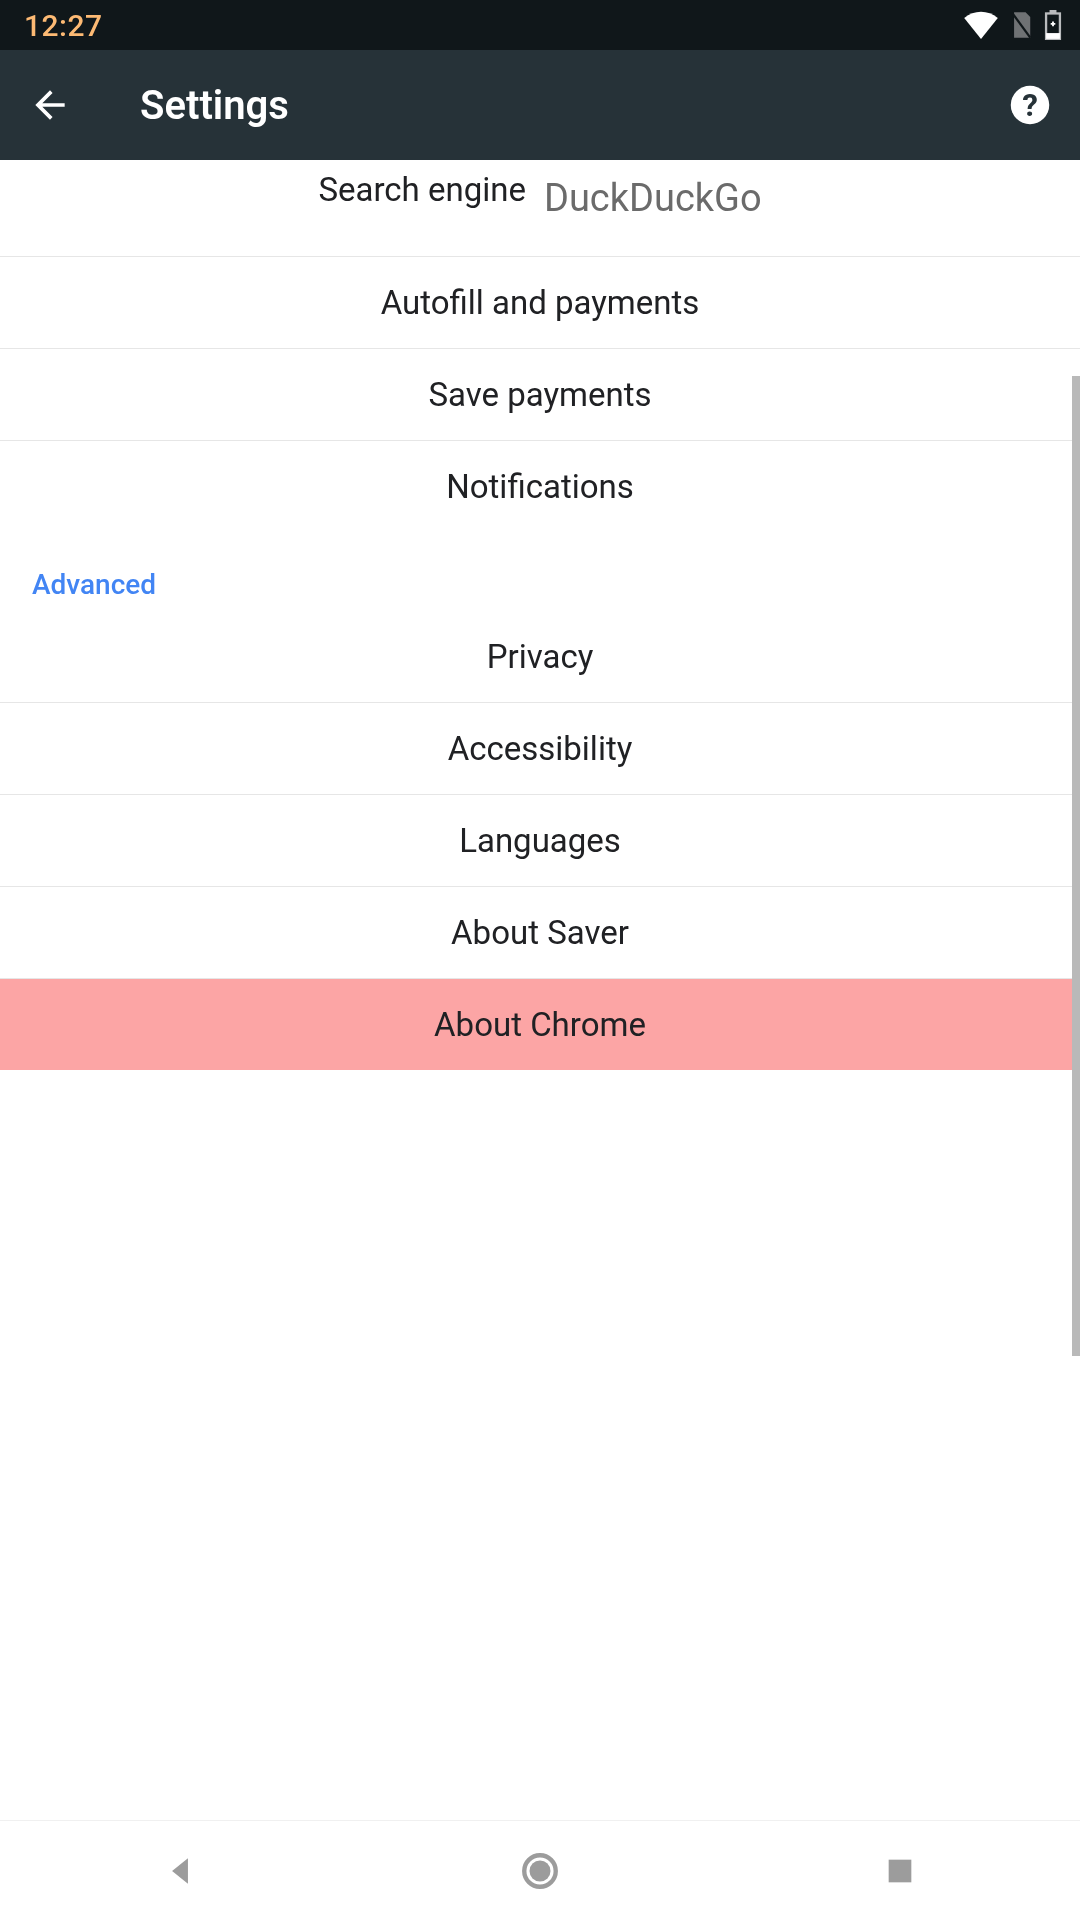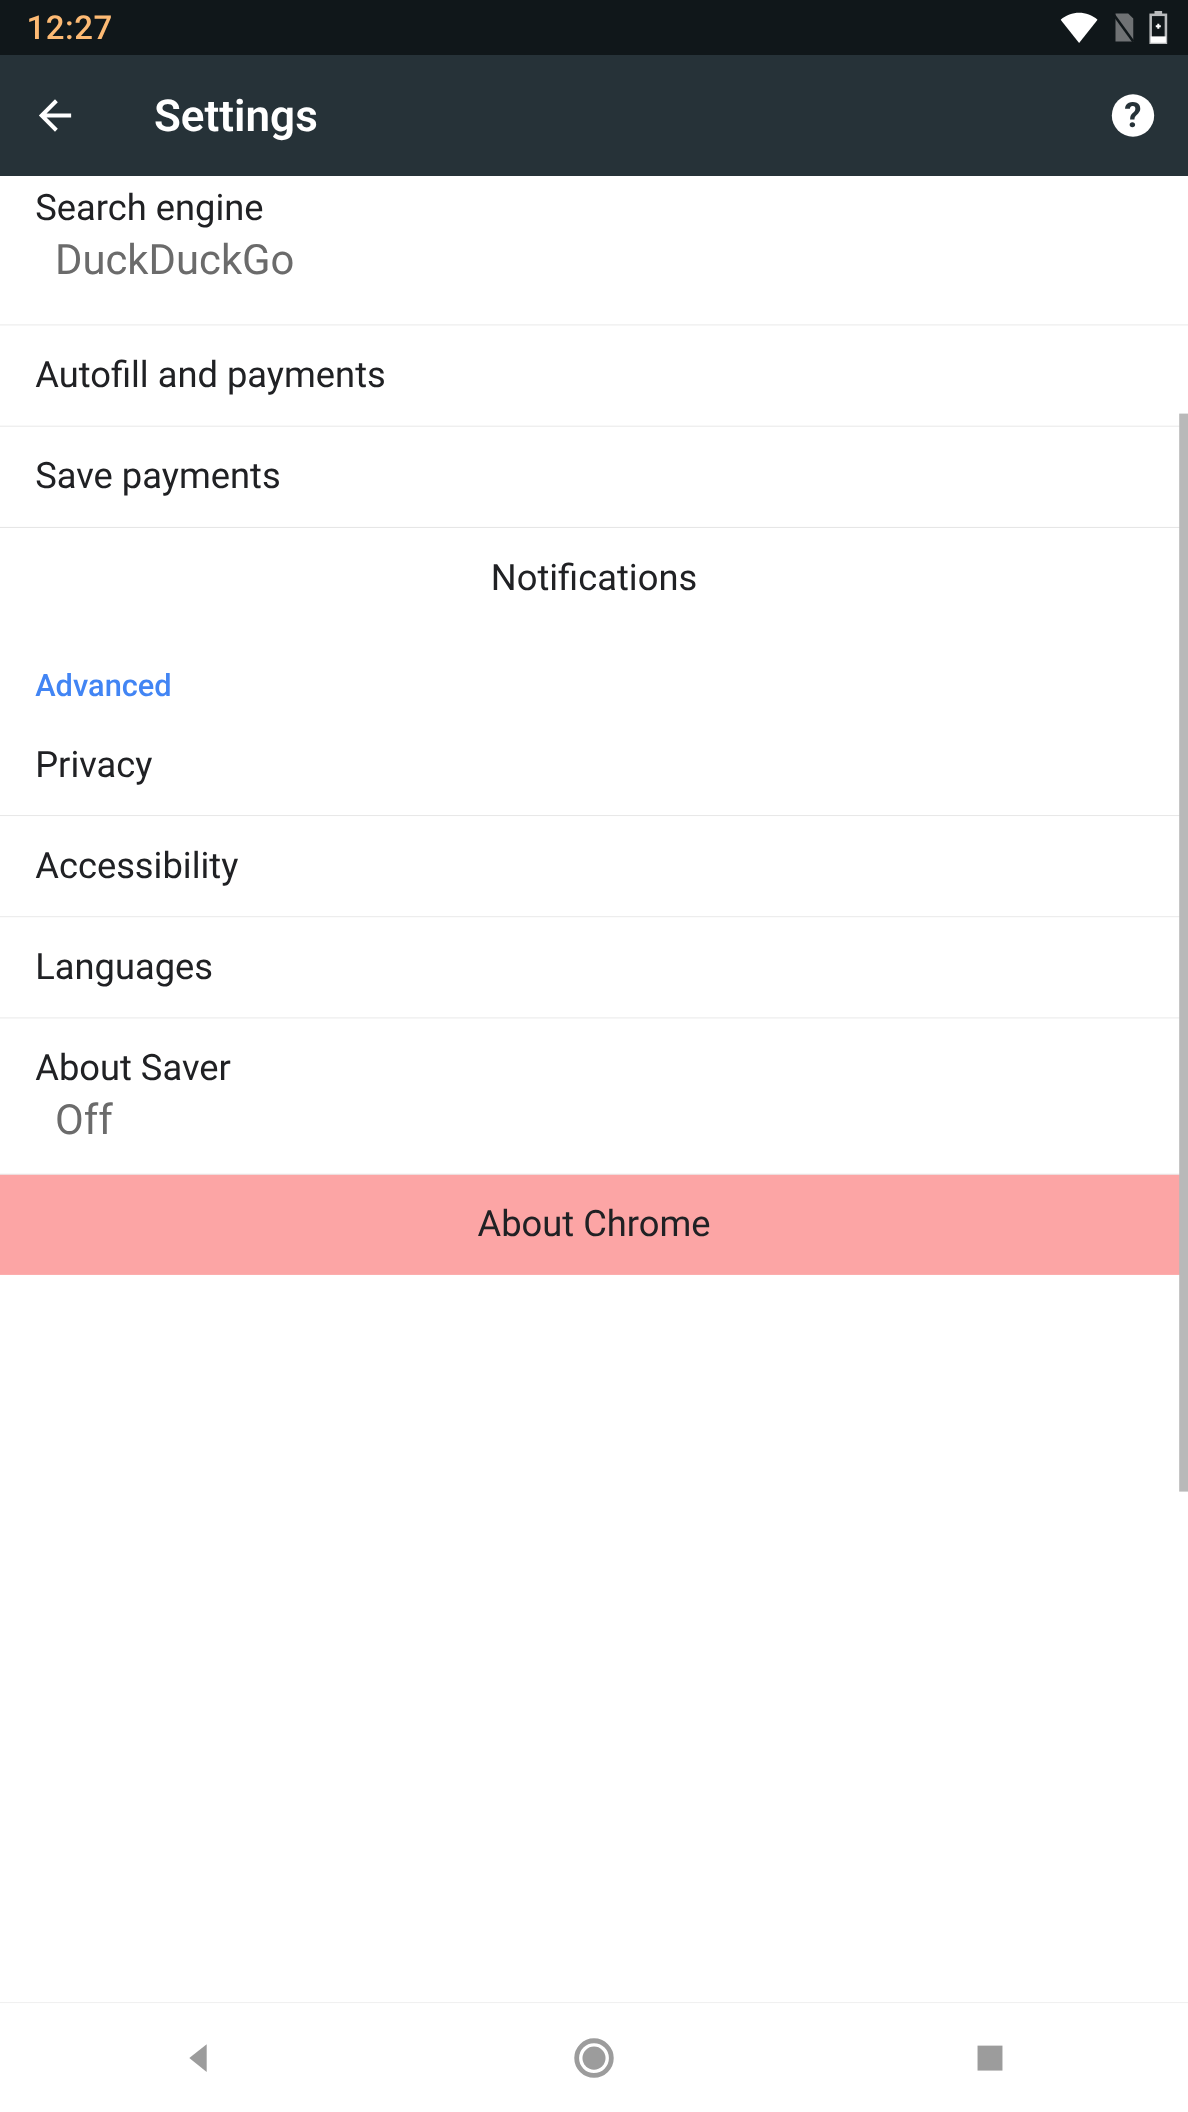--- a/index.html
+++ b/index.html
@@ -36,21 +36,21 @@
     height: calc(1920px - 50px - 110px - 100px);
     overflow: hidden;
     background: #ffffff;
   }
 
   .list-item {
     padding: 26px 32px;
     background: #ffffff;
     border-bottom: 1px solid #e6e6e6;
     display: flex;
-    flex-direction: column;
+    flex-direction: row;
     justify-content: center;
   }
   .list-item.no-border { border-bottom: none; text-align: center; }
   .list-item .title { font-size: 33px; color: #202124; font-weight: 400; }
   .list-item .subtitle { font-size: 38px; color: #6b6b6b; margin-top: 6px; margin-left: 18px; }
   .list-item.selected { background: #fca5a5; }
   .list-item.first { padding-top: 10px; padding-bottom: 36px; }
 
   .section-header {
     padding: 36px 32px 10px 32px;
@@ -152,21 +152,20 @@
     <div class="title">Accessibility</div>
   </div>
 
 
   <div class="list-item">
     <div class="title">Languages</div>
   </div>
 
   <div class="list-item">
     <div class="title">About Saver</div>
-    <div class="subtitle">Off</div>
   </div>
 
   <div class="list-item no-border selected">
     <div class="title">About Chrome</div>
   </div>
 
   <div class="scroll-indicator"></div>
 </div>
 
 <div class="nav-bar">

